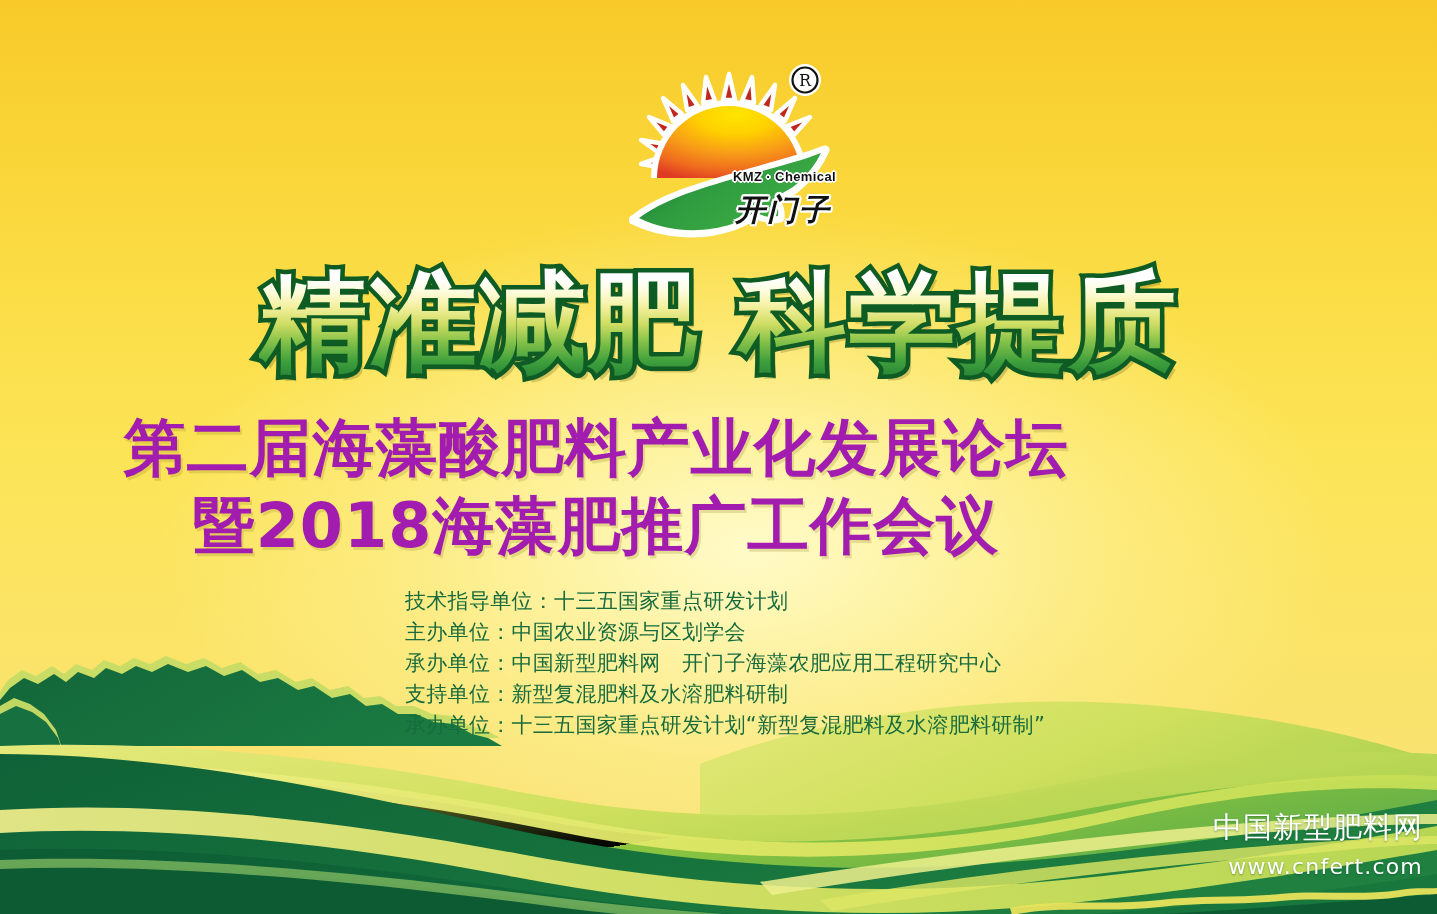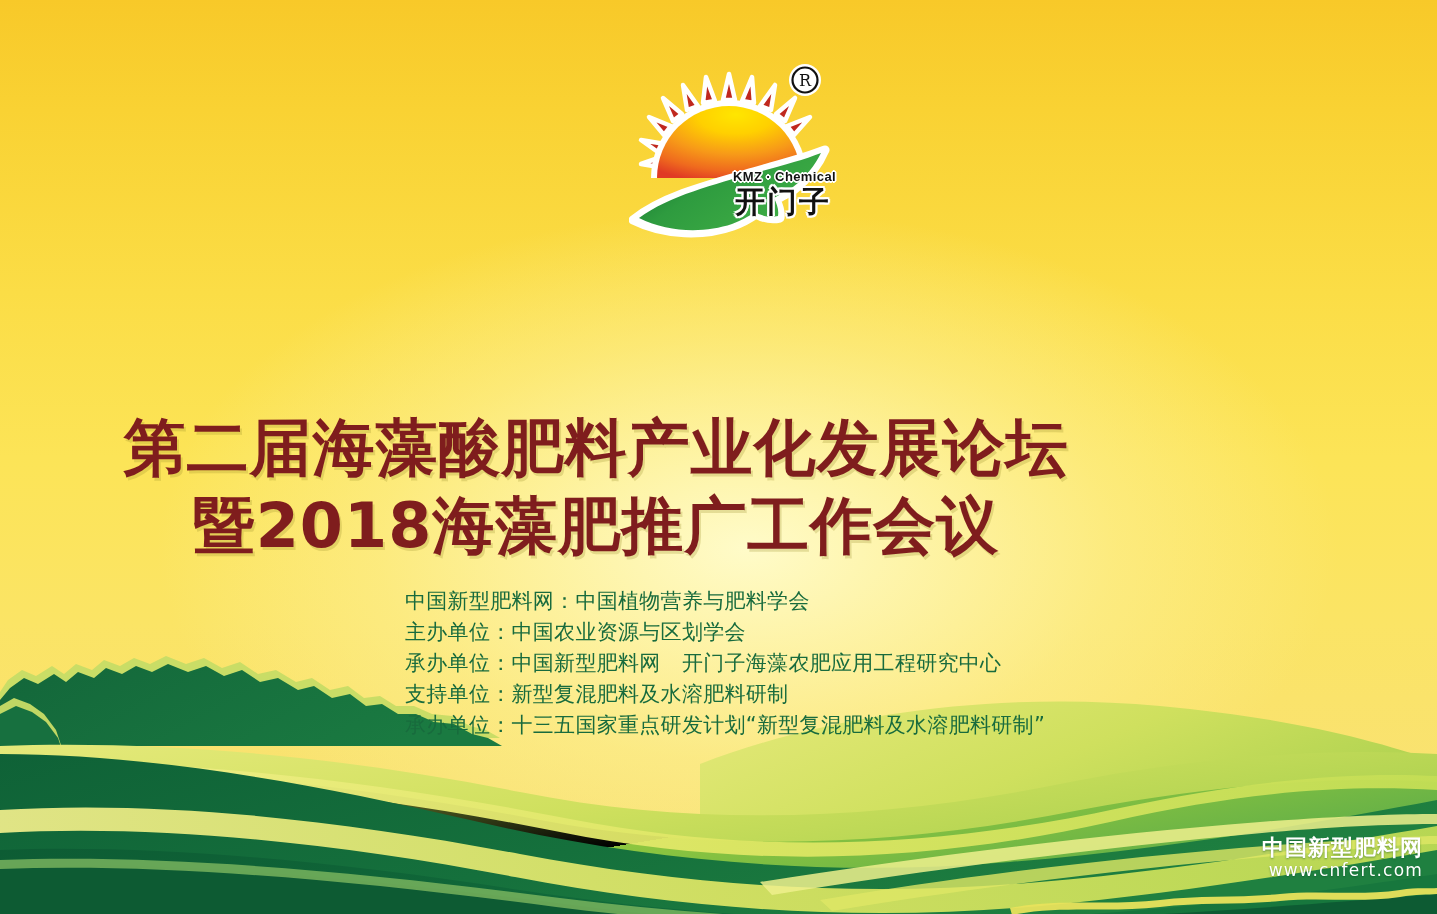--- a/index.html
+++ b/index.html
@@ -31,27 +31,28 @@
     line-height:1;
   }
   .logo-latin{
     font-size:13px;font-weight:bold;color:#111;letter-spacing:.4px;
     white-space:nowrap;
     text-shadow:
       -1.6px 0 #fff,1.6px 0 #fff,0 -1.6px #fff,0 1.6px #fff,
       -1.2px -1.2px #fff,1.2px -1.2px #fff,-1.2px 1.2px #fff,1.2px 1.2px #fff;
   }
   .logo-cn{
-    margin-top:4px;
+    margin-top:12px;
     font-size:30px;font-weight:bold;color:#111;letter-spacing:2px;
     font-family:"DejaVu Sans","Liberation Sans",sans-serif;
     white-space:nowrap;
     text-shadow:
       -2.2px 0 #fff,2.2px 0 #fff,0 -2.2px #fff,0 2.2px #fff,
       -1.6px -1.6px #fff,1.6px -1.6px #fff,-1.6px 1.6px #fff,1.6px 1.6px #fff;
+    font-style: italic;
   }
   
   .headline{
     position:absolute;left:0;top:268px;width:1437px;text-align:center;
     font-family:"DejaVu Sans","Liberation Sans",sans-serif;
     font-weight:bold;font-size:108px;line-height:1;
     letter-spacing:2px;
     white-space:nowrap;
   }
   .headline .fill{
@@ -66,43 +67,43 @@
     position:absolute;left:0;top:0;width:100%;
     color:#0e5c24;z-index:1;
     -webkit-text-stroke:9px #0e5c24;
     text-shadow:5px 6px 0 rgba(120,110,30,0.30);
   }
   .headline-wrap{position:relative;display:inline-block;}
   
   .subtitle{
     position:absolute;left:0;width:1192px;text-align:center;
     font-family:"DejaVu Sans","Liberation Sans",sans-serif;
-    font-weight:bold;color:#7f1d1d;
+    font-weight:bold;color:#a21caf;
     white-space:nowrap;
     text-shadow:2px 3px 0 rgba(150,140,40,0.25);
   }
   #sub1{top:406px;font-size:62px;letter-spacing:1px;}
   #sub2{top:484px;font-size:62px;letter-spacing:1px;}
   
   .info{
     position:absolute;left:405px;top:586px;
     font-family:"DejaVu Sans","Liberation Sans",sans-serif;
     color:#186b3d;font-size:21px;line-height:31px;
     white-space:nowrap;
   }
   .info div{letter-spacing:.3px;}
   
   .watermark{
     position:absolute;right:14px;bottom:34px;text-align:right;
     font-family:"DejaVu Sans","Liberation Sans",sans-serif;
     color:#ffffff;line-height:1.12;
     text-shadow:0 1px 2px rgba(0,70,30,.45);
   }
-  .watermark .wm-cn{font-size:22px;font-weight:bold;letter-spacing:1px;}
-  .watermark .wm-url{font-size:17px;letter-spacing:1.2px;margin-top:0;}
+  .watermark .wm-cn{font-size:29px;font-weight:normal;letter-spacing:1px;}
+  .watermark .wm-url{font-size:22px;letter-spacing:1.2px;margin-top:12px;}
 </style>
 </head>
 <body>
 
 <div id="poster">
 
   <div class="sky"></div>
 
   <div class="scene">
     <svg viewBox="0 0 1437 300" preserveAspectRatio="none" xmlns="http://www.w3.org/2000/svg">
@@ -243,26 +244,32 @@
         <text x="176" y="26" font-size="16" font-family="DejaVu Serif, serif" text-anchor="middle" fill="#111">R</text>
       </g>
     </svg>
 
     <div class="logo-wordmark">
       <div class="logo-latin">KMZ · Chemical</div>
       <div class="logo-cn">开门子</div>
     </div>
   </div>
 
+  <div class="headline">
+    <span class="headline-wrap">
+      <span class="stroke">精准减肥  科学提质</span>
+      <span class="fill">精准减肥  科学提质</span>
+    </span>
+  </div>
 
   <div class="subtitle" id="sub1">第二届海藻酸肥料产业化发展论坛</div>
   <div class="subtitle" id="sub2">暨2018海藻肥推广工作会议</div>
 
   <div class="info">
-    <div>中国新型肥料网：中国植物营养与肥料学会</div>
+    <div>技术指导单位：十三五国家重点研发计划</div>
     <div>主办单位：中国农业资源与区划学会</div>
     <div>承办单位：中国新型肥料网　开门子海藻农肥应用工程研究中心</div>
     <div>支持单位：新型复混肥料及水溶肥料研制</div>
     <div>承办单位：十三五国家重点研发计划“新型复混肥料及水溶肥料研制”</div>
   </div>
 
   <div class="watermark">
     <div class="wm-cn">中国新型肥料网</div>
     <div class="wm-url">www.cnfert.com</div>
   </div>

